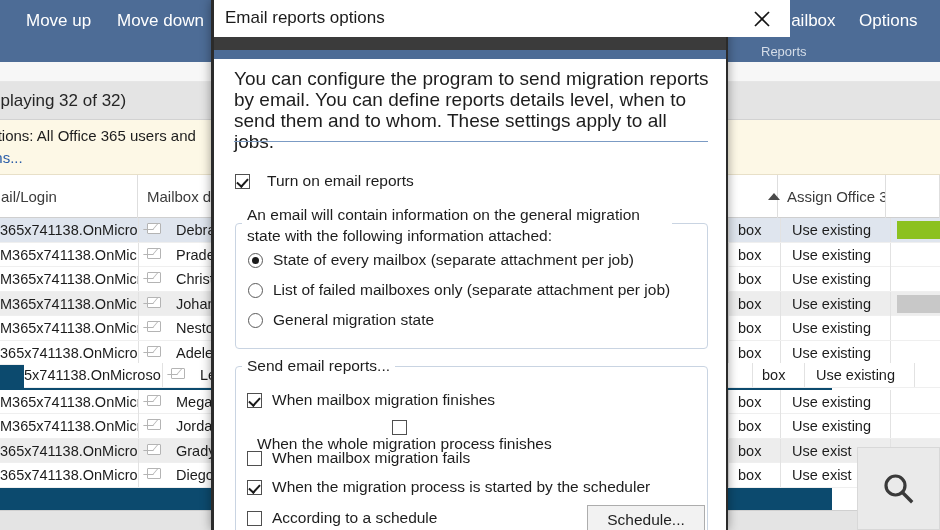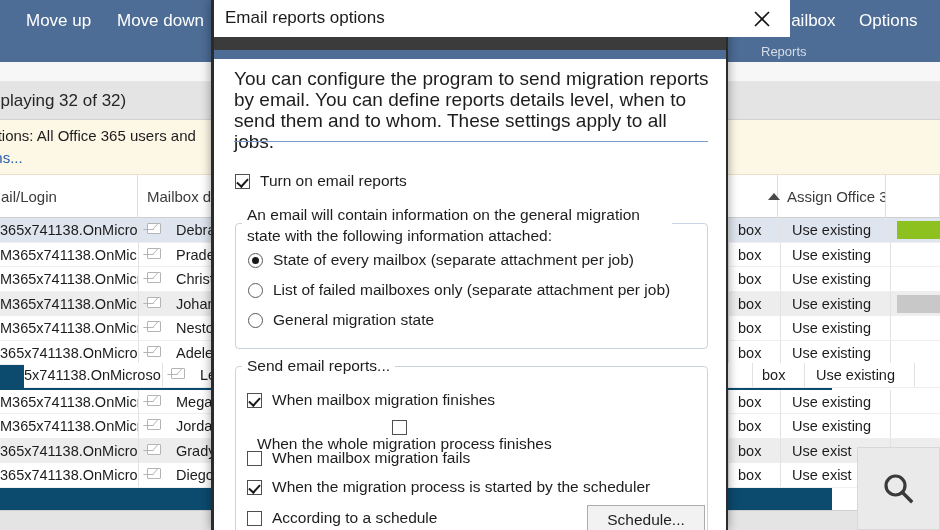--- a/index.html
+++ b/index.html
@@ -560,21 +560,21 @@
     </div>
 
     <div class="dlg-darkband"></div>
     <div class="dlg-blueband"></div>
 
     <div class="dlg-body">
 
       <div class="intro">You can configure the program to send migration reports by email. You can define reports details level, when to send them and to whom. These settings apply to all jobs.</div>
       <div class="hr"></div>
 
-      <div class="chk-row" style="left:21px; top:113px;">
+      <div class="chk-row" style="left:21px; top:113px;gap:7px;">
         <span class="chk-box checked"></span>
         <span class="chk-label">Turn on email reports</span>
       </div>
 
       <div class="groupbox" style="left:21px; top:164px; width:473px; height:126px;"></div>
       <div class="group-caption two-line" style="left:28px; top:145px;">An email will contain information on the general migration state with the following information attached:</div>
 
       <div class="radio-row" style="left:34px; top:192px;">
         <span class="radio-dot on"></span>
         <span class="radio-label">State of every mailbox (separate attachment per job)</span>

